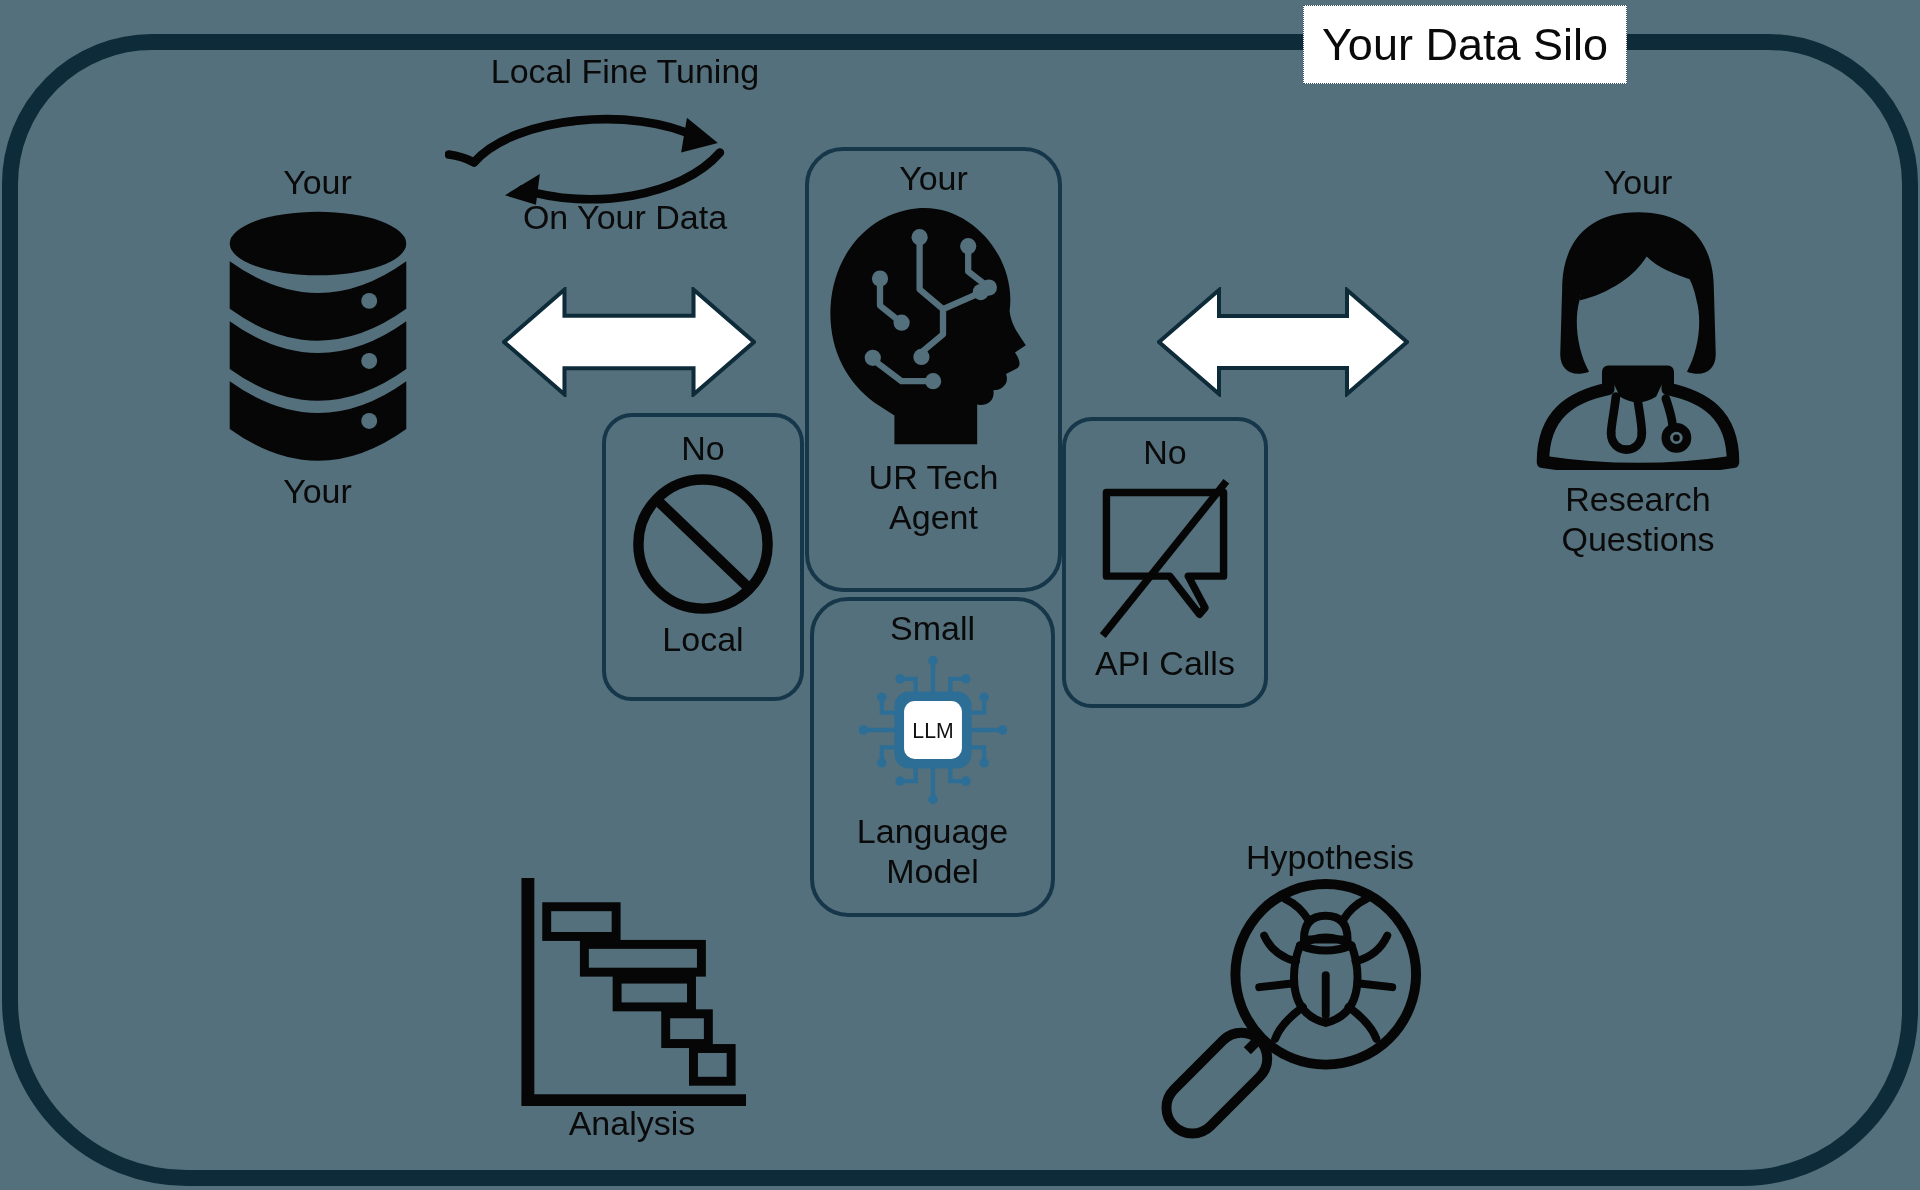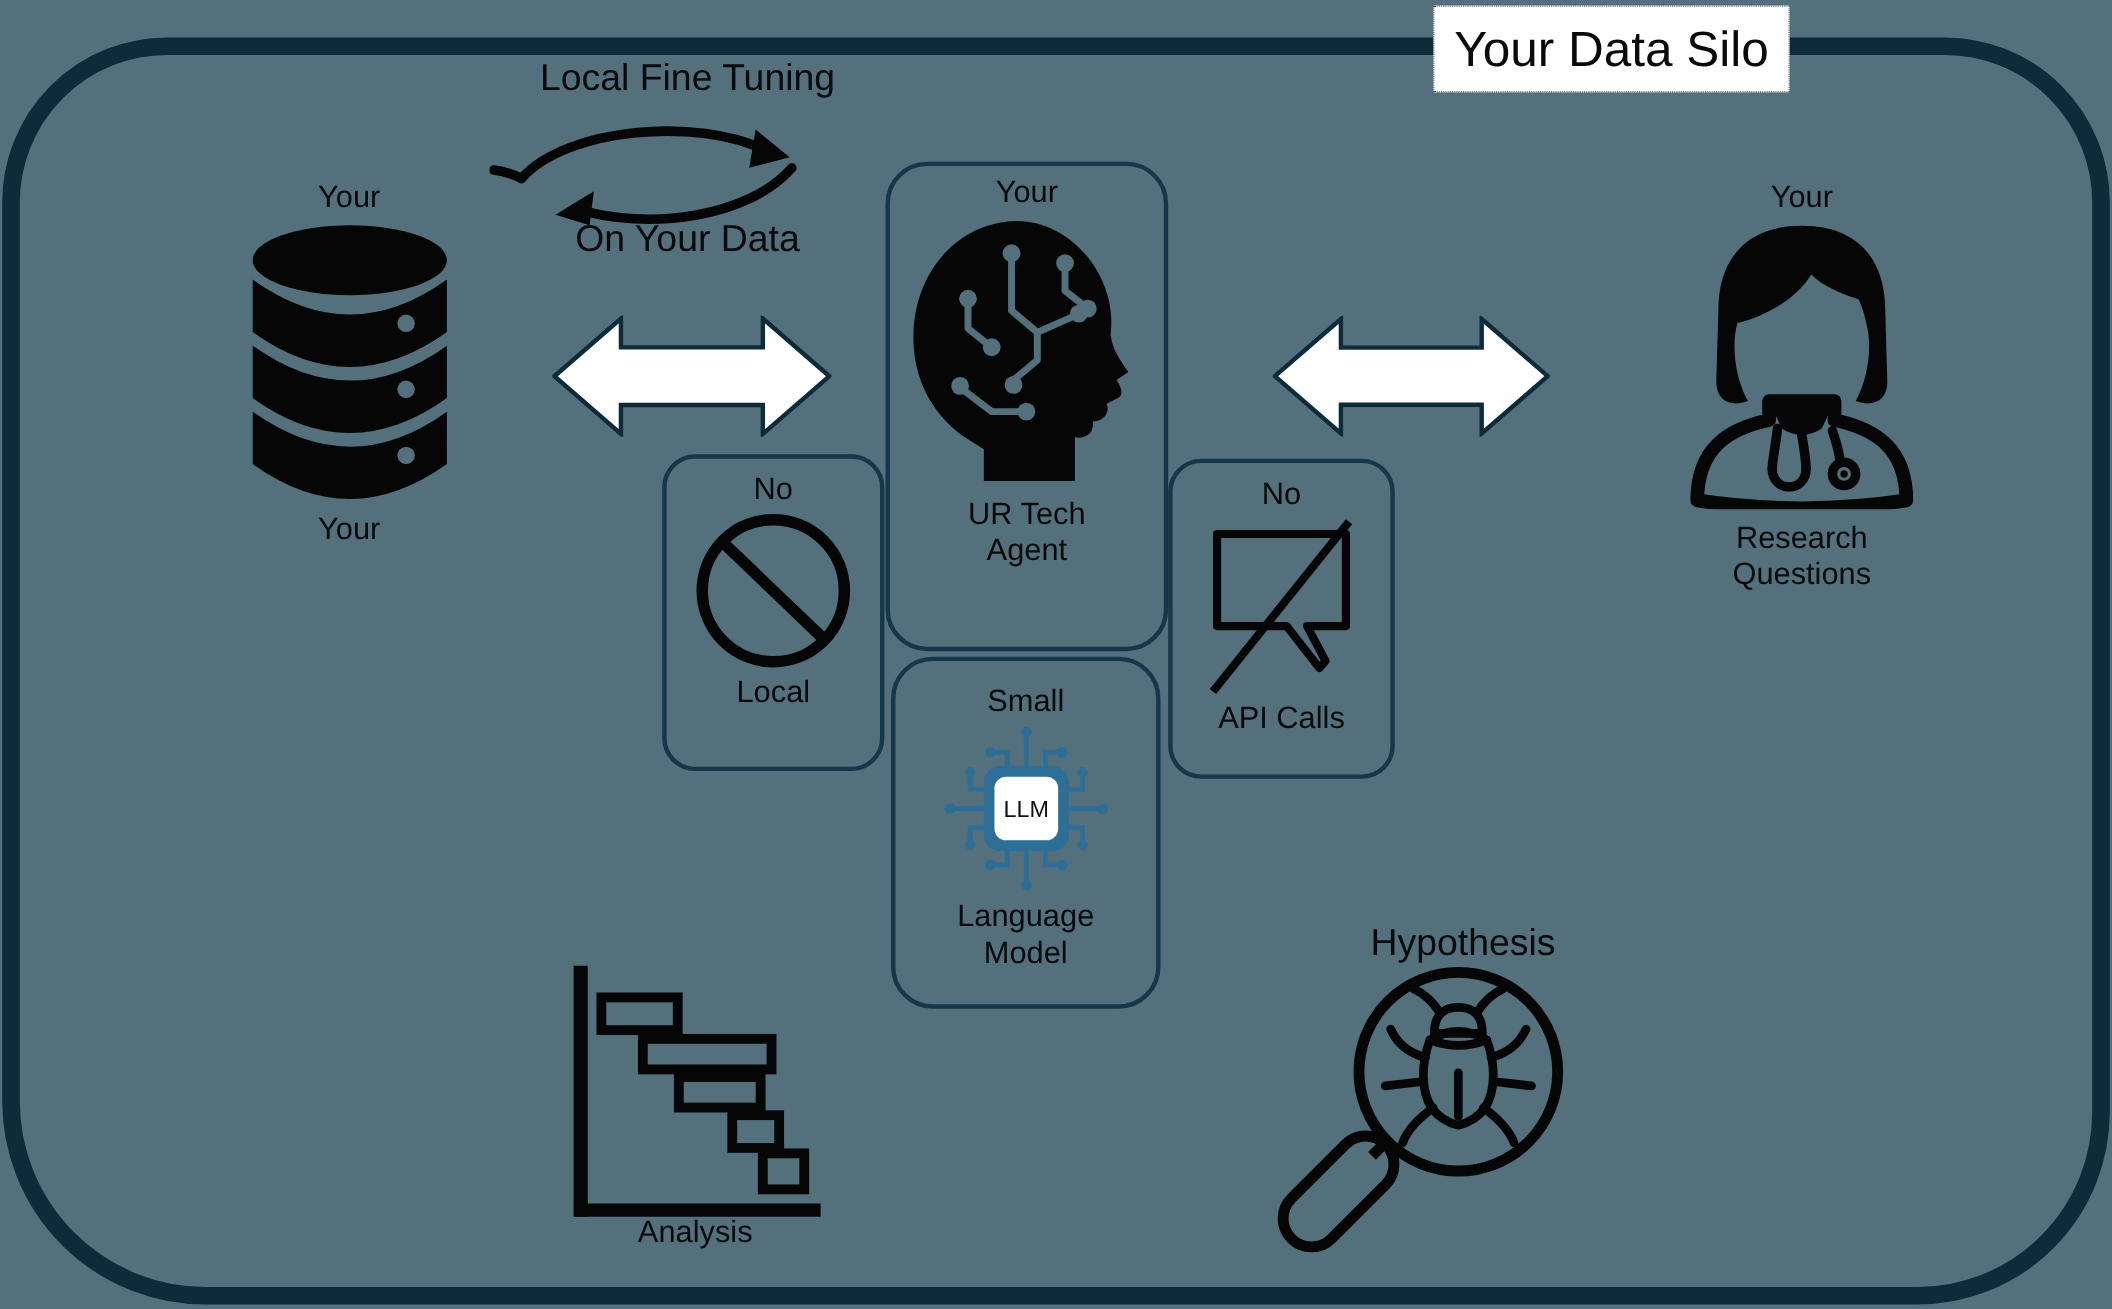--- a/index.html
+++ b/index.html
@@ -2,21 +2,21 @@
 <html style="--bg: #54707C; --navy: #0E2B3A; --ink: #060606; --blue: #2C6E96; --white: #FFFFFF; --text: #0A0A0A; --boxline: #16374A;"><head>
 <meta charset="utf-8">
 <style>
   :root{
     --bg:#54707C; --navy:#0E2B3A; --ink:#060606; --blue:#2C6E96; --white:#FFFFFF; --text:#0A0A0A; --boxline:#16374A;
   }
   html,body{margin:0;padding:0;}
   body{background:var(--bg);font-family:"Liberation Sans","DejaVu Sans",sans-serif;}
   #stage{position:relative;width:1920px;height:1190px;background:var(--bg);overflow:hidden;}
   .abs{position:absolute;}
-  .lbl{color:var(--text);text-align:center;font-size:28px;line-height:1.16;white-space:nowrap;}
+  .lbl{color:var(--text);text-align:center;font-size:34px;line-height:1.16;white-space:nowrap;}
   .lbl40{font-size:34px;}
   #silo-border{left:2px;top:34px;width:1916px;height:1152px;box-sizing:border-box;
     border:16px solid var(--navy);border-radius:150px 150px 175px 185px;}
   #badge{left:1303px;top:5px;width:324px;height:79px;background:var(--white);
     border:1px dotted #33525F;box-sizing:border-box;display:flex;align-items:center;justify-content:center;
     font-size:45px;color:#0A0A0A;}
   .node{display:flex;flex-direction:column;align-items:center;}
   .fbox{box-sizing:border-box;border:4px solid var(--boxline);border-radius:34px;
     display:flex;flex-direction:column;align-items:center;}
   
@@ -110,21 +110,21 @@
   <div class="abs fbox" style="left:1062px;top:417px;width:206px;height:291px;border-radius:30px;">
     <div class="lbl" style="margin-top:12px;">No</div>
     <svg width="146" height="172" viewBox="0 0 150 185">
       <path class="si" stroke-width="8" d="M12 22 L138 22 L138 112 L100 112 L118 146 L112 153 L80 112 L12 112 Z"></path>
       <line class="siB" stroke-width="8" x1="8" y1="176" x2="141" y2="10"></line>
     </svg>
     <div class="lbl">API Calls</div>
   </div>
 
   <div class="abs fbox" style="left:810px;top:597px;width:245px;height:320px;border-radius:38px;">
-    <div class="lbl" style="margin-top:20px;">Small</div>
+    <div class="lbl" style="margin-top:8px;">Small</div>
     <svg width="164" height="164" viewBox="0 0 170 170">
       <g class="sbl" stroke-width="4.5">
         <path d="M85 45 V16"></path>
           <path d="M67 45 V32 H54"></path>
           <path d="M103 45 V32 H116"></path>
         <path d="M85 125 V154"></path>
           <path d="M67 125 V138 H54"></path>
           <path d="M103 125 V138 H116"></path>
         <path d="M45 85 H16"></path>
           <path d="M45 67 H32 V54"></path>

